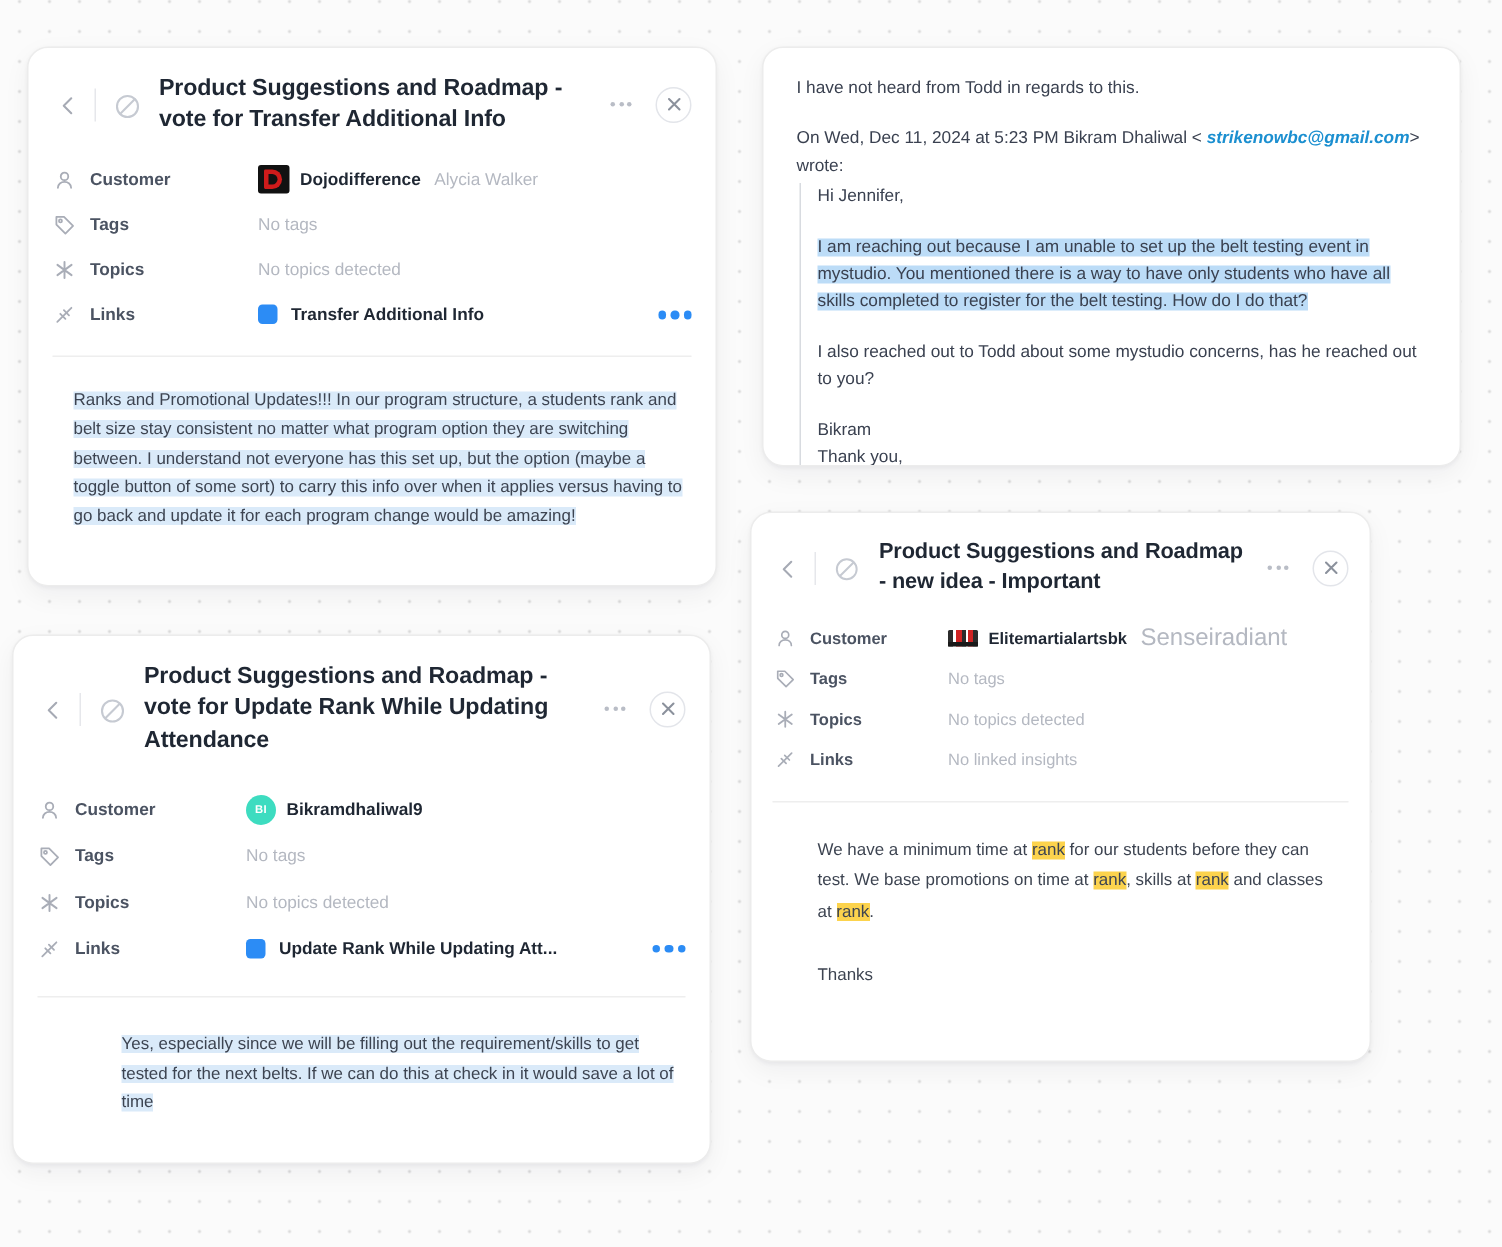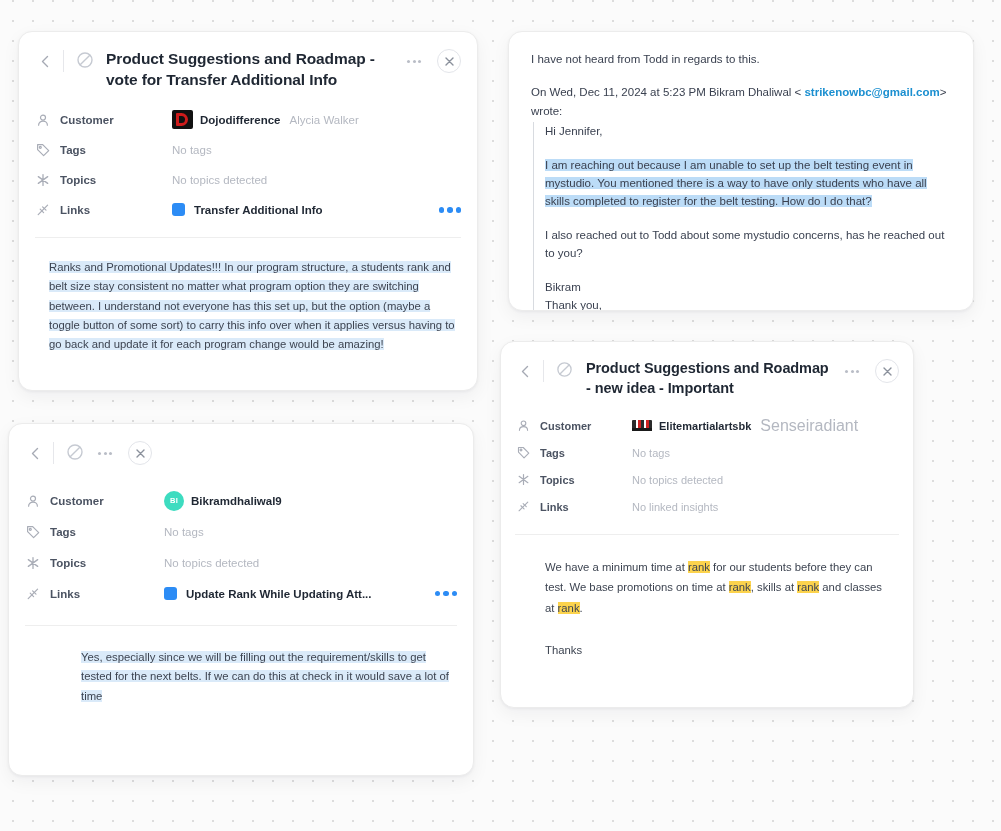--- a/index.html
+++ b/index.html
@@ -32,21 +32,21 @@
     border: 1px solid #ececec;
     border-radius: 14px;
     box-shadow: 0 1px 3px rgba(16,24,40,0.05), 0 6px 18px rgba(16,24,40,0.05);
     box-sizing: border-box;
     overflow: hidden;
   }
 
   
   .card-header {
     display: flex;
-    align-items: flex-start;
+    align-items: center;
     padding: 16px 16px 0 16px;
   }
   .back-btn {
     width: 20px;
     height: 22px;
     flex: 0 0 auto;
     display: flex;
     align-items: center;
     justify-content: center;
     color: #a6aab4;
@@ -282,20 +282,21 @@
     padding: 18px 22px 20px 22px;
     font-size: 11.5px;
     line-height: 1.6;
     color: #3a4150;
   }
   .email-p { margin: 0 0 15px 0; }
   .email-meta { margin: 0 0 2px 0; }
   .email-link {
     color: #1b8fd0;
     font-weight: 700;
+    font-style: italic;
   }
   .quote {
     border-left: 1px solid #d8dbe0;
     padding-left: 11px;
     margin-left: 2px;
   }
   .quote p { margin: 0; }
   .q-gap { height: 15px; }
   .sel-blue { background: #bcdcf7; }
 
@@ -406,20 +407,21 @@
             <path d="M6.5 1.5L1.5 6.5l5 5"></path>
           </svg>
       </div>
       <div class="hdr-divider"></div>
       <div class="brand-icon">
         <svg width="18" height="18" viewBox="0 0 18 18" fill="none" stroke="currentColor" stroke-width="1.4">
             <circle cx="9" cy="9" r="7"></circle>
             <path d="M4.2 13.8L13.8 4.2" stroke-linecap="round"></path>
           </svg>
       </div>
+      <div class="card-title">Product Suggestions and Roadmap - vote for Update Rank While Updating Attendance</div>
       <div class="hdr-actions">
         <div class="dots-btn">
             <i></i>
             <i></i>
             <i></i>
           </div>
         <div class="close-btn">
           <svg width="9" height="9" viewBox="0 0 9 9" fill="none" stroke="currentColor" stroke-width="1.4" stroke-linecap="round">
               <path d="M1 1l7 7M8 1l-7 7"></path>
             </svg>

